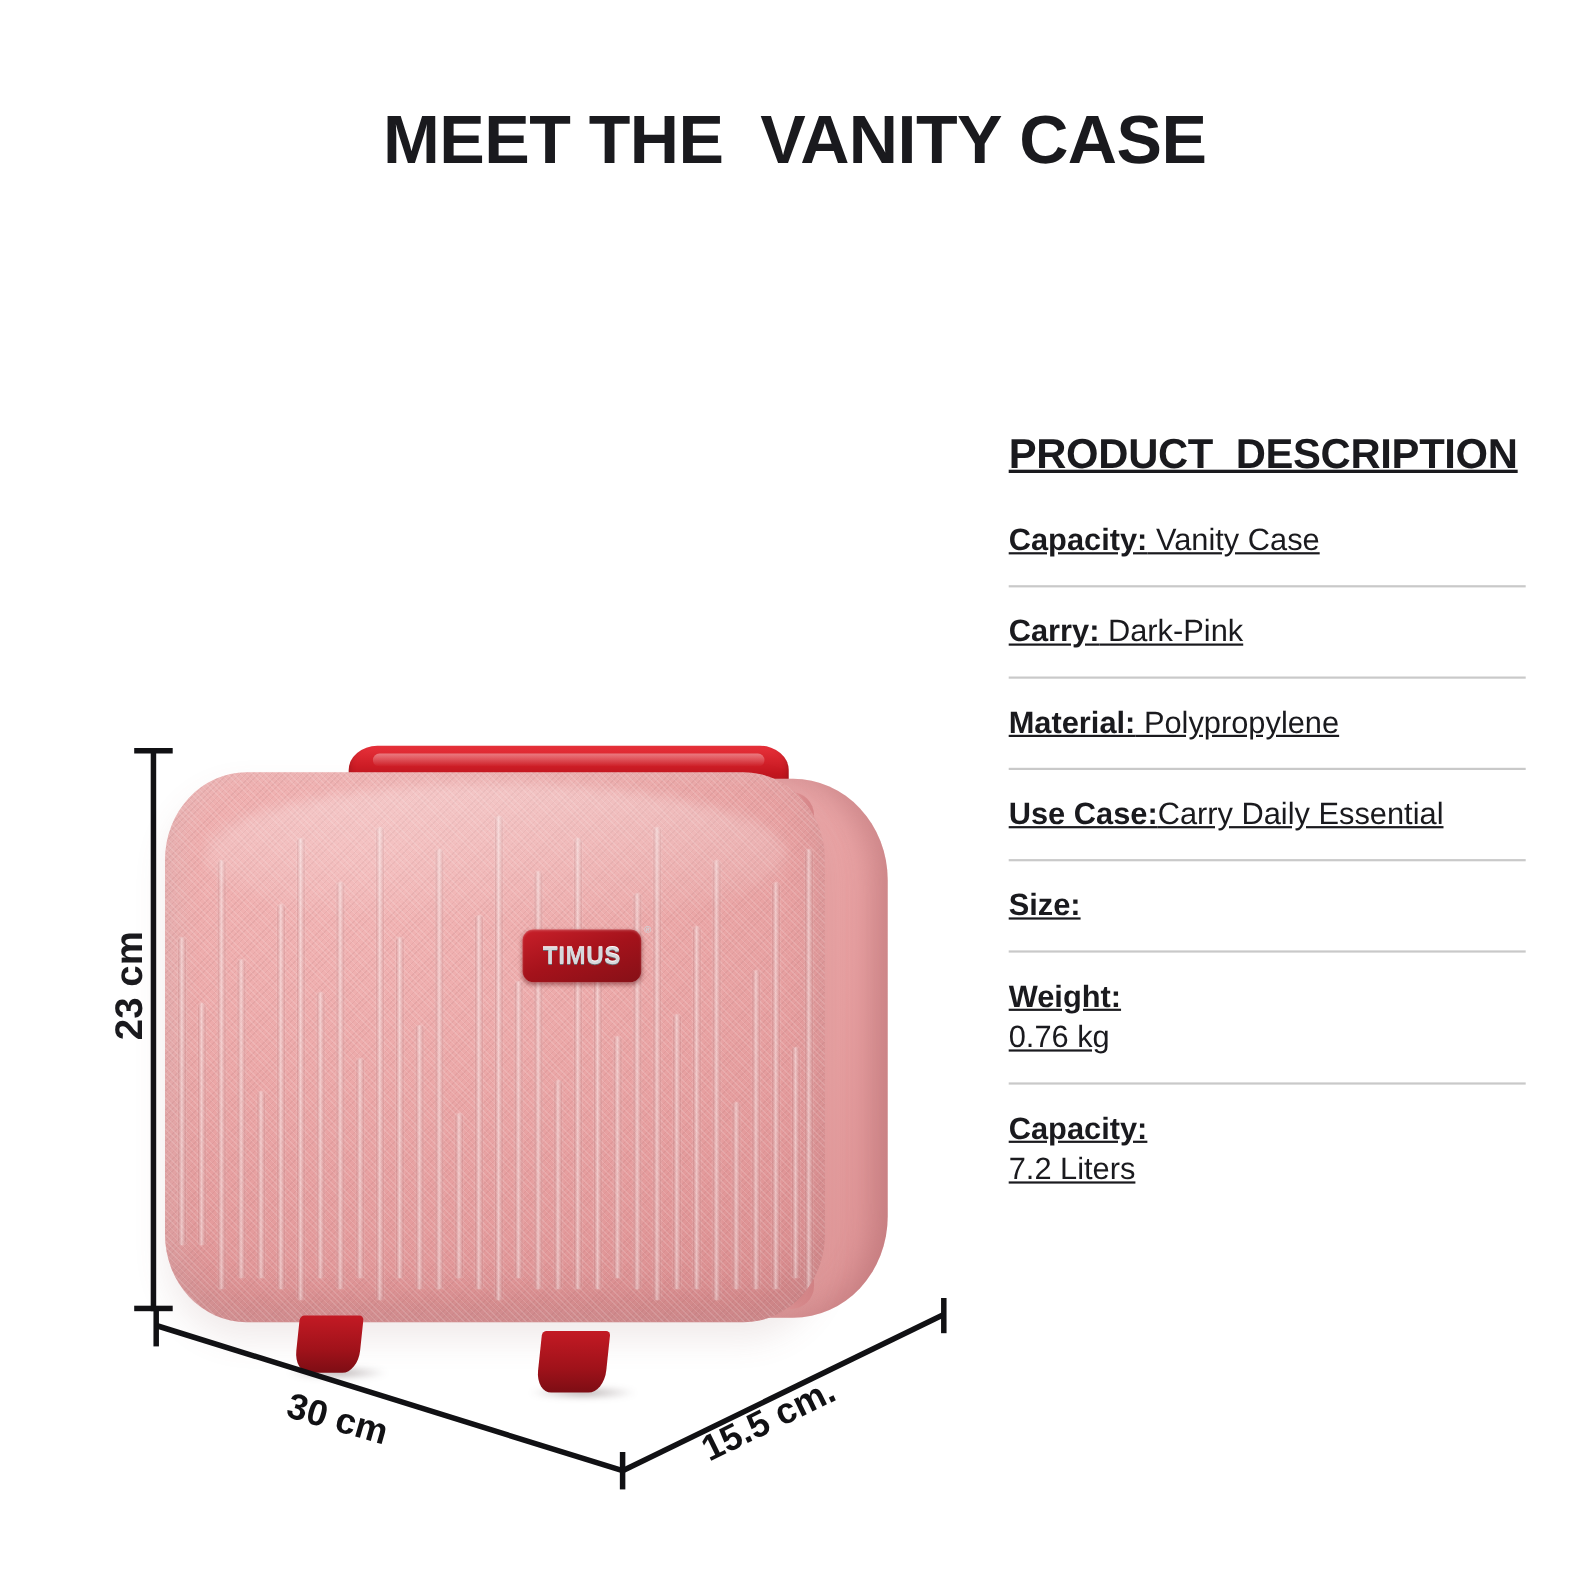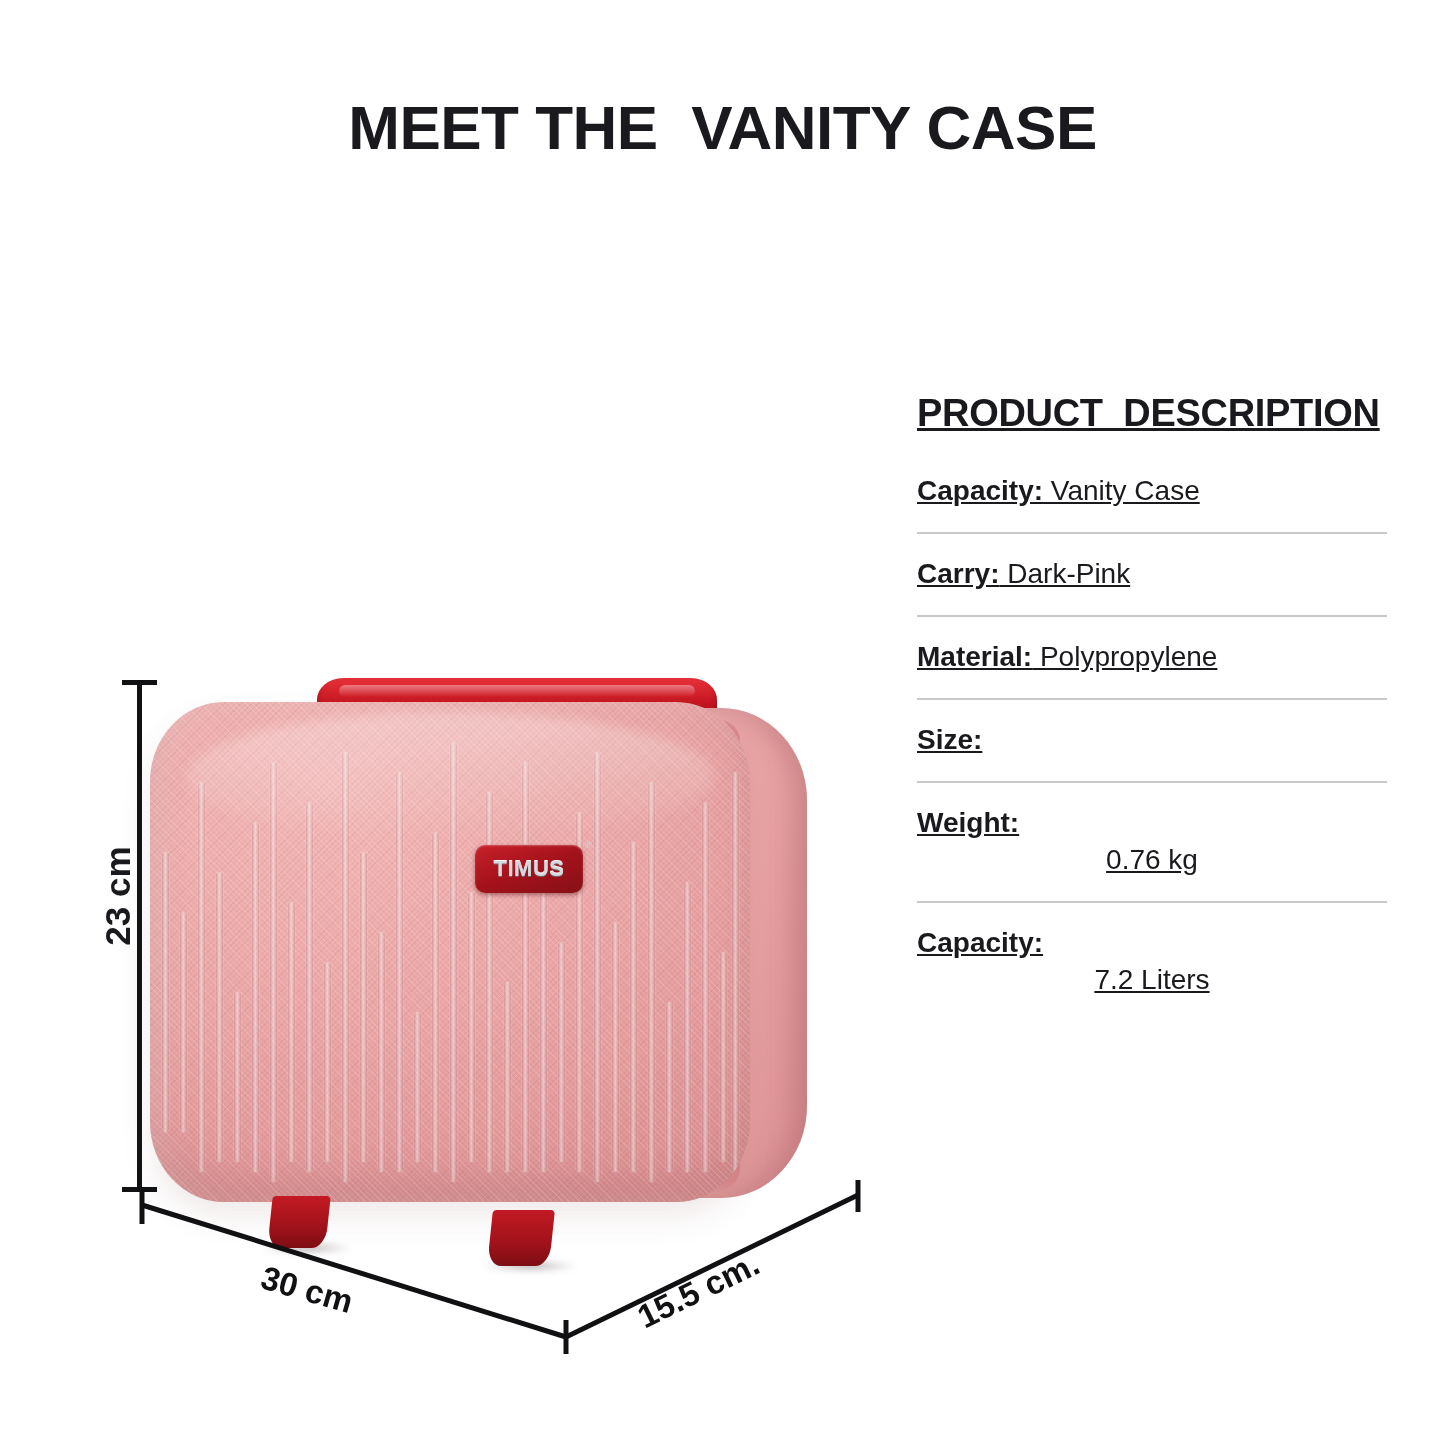--- a/index.html
+++ b/index.html
@@ -203,21 +203,21 @@
   }
   .spec-row{padding:0 0 22px 0;}
   .spec-row.with-rule{border-bottom:2px solid #c9c9c9;margin-bottom:22px;}
   .spec-line{
     font-size:28px;
     line-height:1.32;
     color:#1a1a1e;
     white-space:pre-wrap;
   }
   .spec-key{font-weight:800;}
-  .spec-val{font-weight:400;text-align:center;}
+  .spec-val{font-weight:400;}
   .spec-val.block{display:block;}
 </style>
 </head>
 <body>
 
 <div class="page">
 
   <div class="title">MEET THE  VANITY CASE</div>
 
   <div class="product-stage">
@@ -315,20 +315,23 @@
         <div class="spec-row with-rule">
           <div class="spec-line"><span class="spec-key">Capacity:</span><span class="spec-val"> Vanity Case</span></div>
         </div>
         <div class="spec-row with-rule">
           <div class="spec-line"><span class="spec-key">Carry:</span><span class="spec-val"> Dark-Pink</span></div>
         </div>
         <div class="spec-row with-rule">
           <div class="spec-line"><span class="spec-key">Material:</span><span class="spec-val"> Polypropylene</span></div>
         </div>
         <div class="spec-row with-rule">
+          <div class="spec-line"><span class="spec-key">Use Case:</span><span class="spec-val">Carry Daily Essential</span></div>
+        </div>
+        <div class="spec-row with-rule">
           <div class="spec-line"><span class="spec-key">Size:</span></div>
         </div>
         <div class="spec-row with-rule">
           <div class="spec-line"><span class="spec-key">Weight:</span><span class="spec-val block">0.76 kg</span></div>
         </div>
         <div class="spec-row">
           <div class="spec-line"><span class="spec-key">Capacity:</span><span class="spec-val block">7.2 Liters</span></div>
         </div>
       </div>
   </div>

